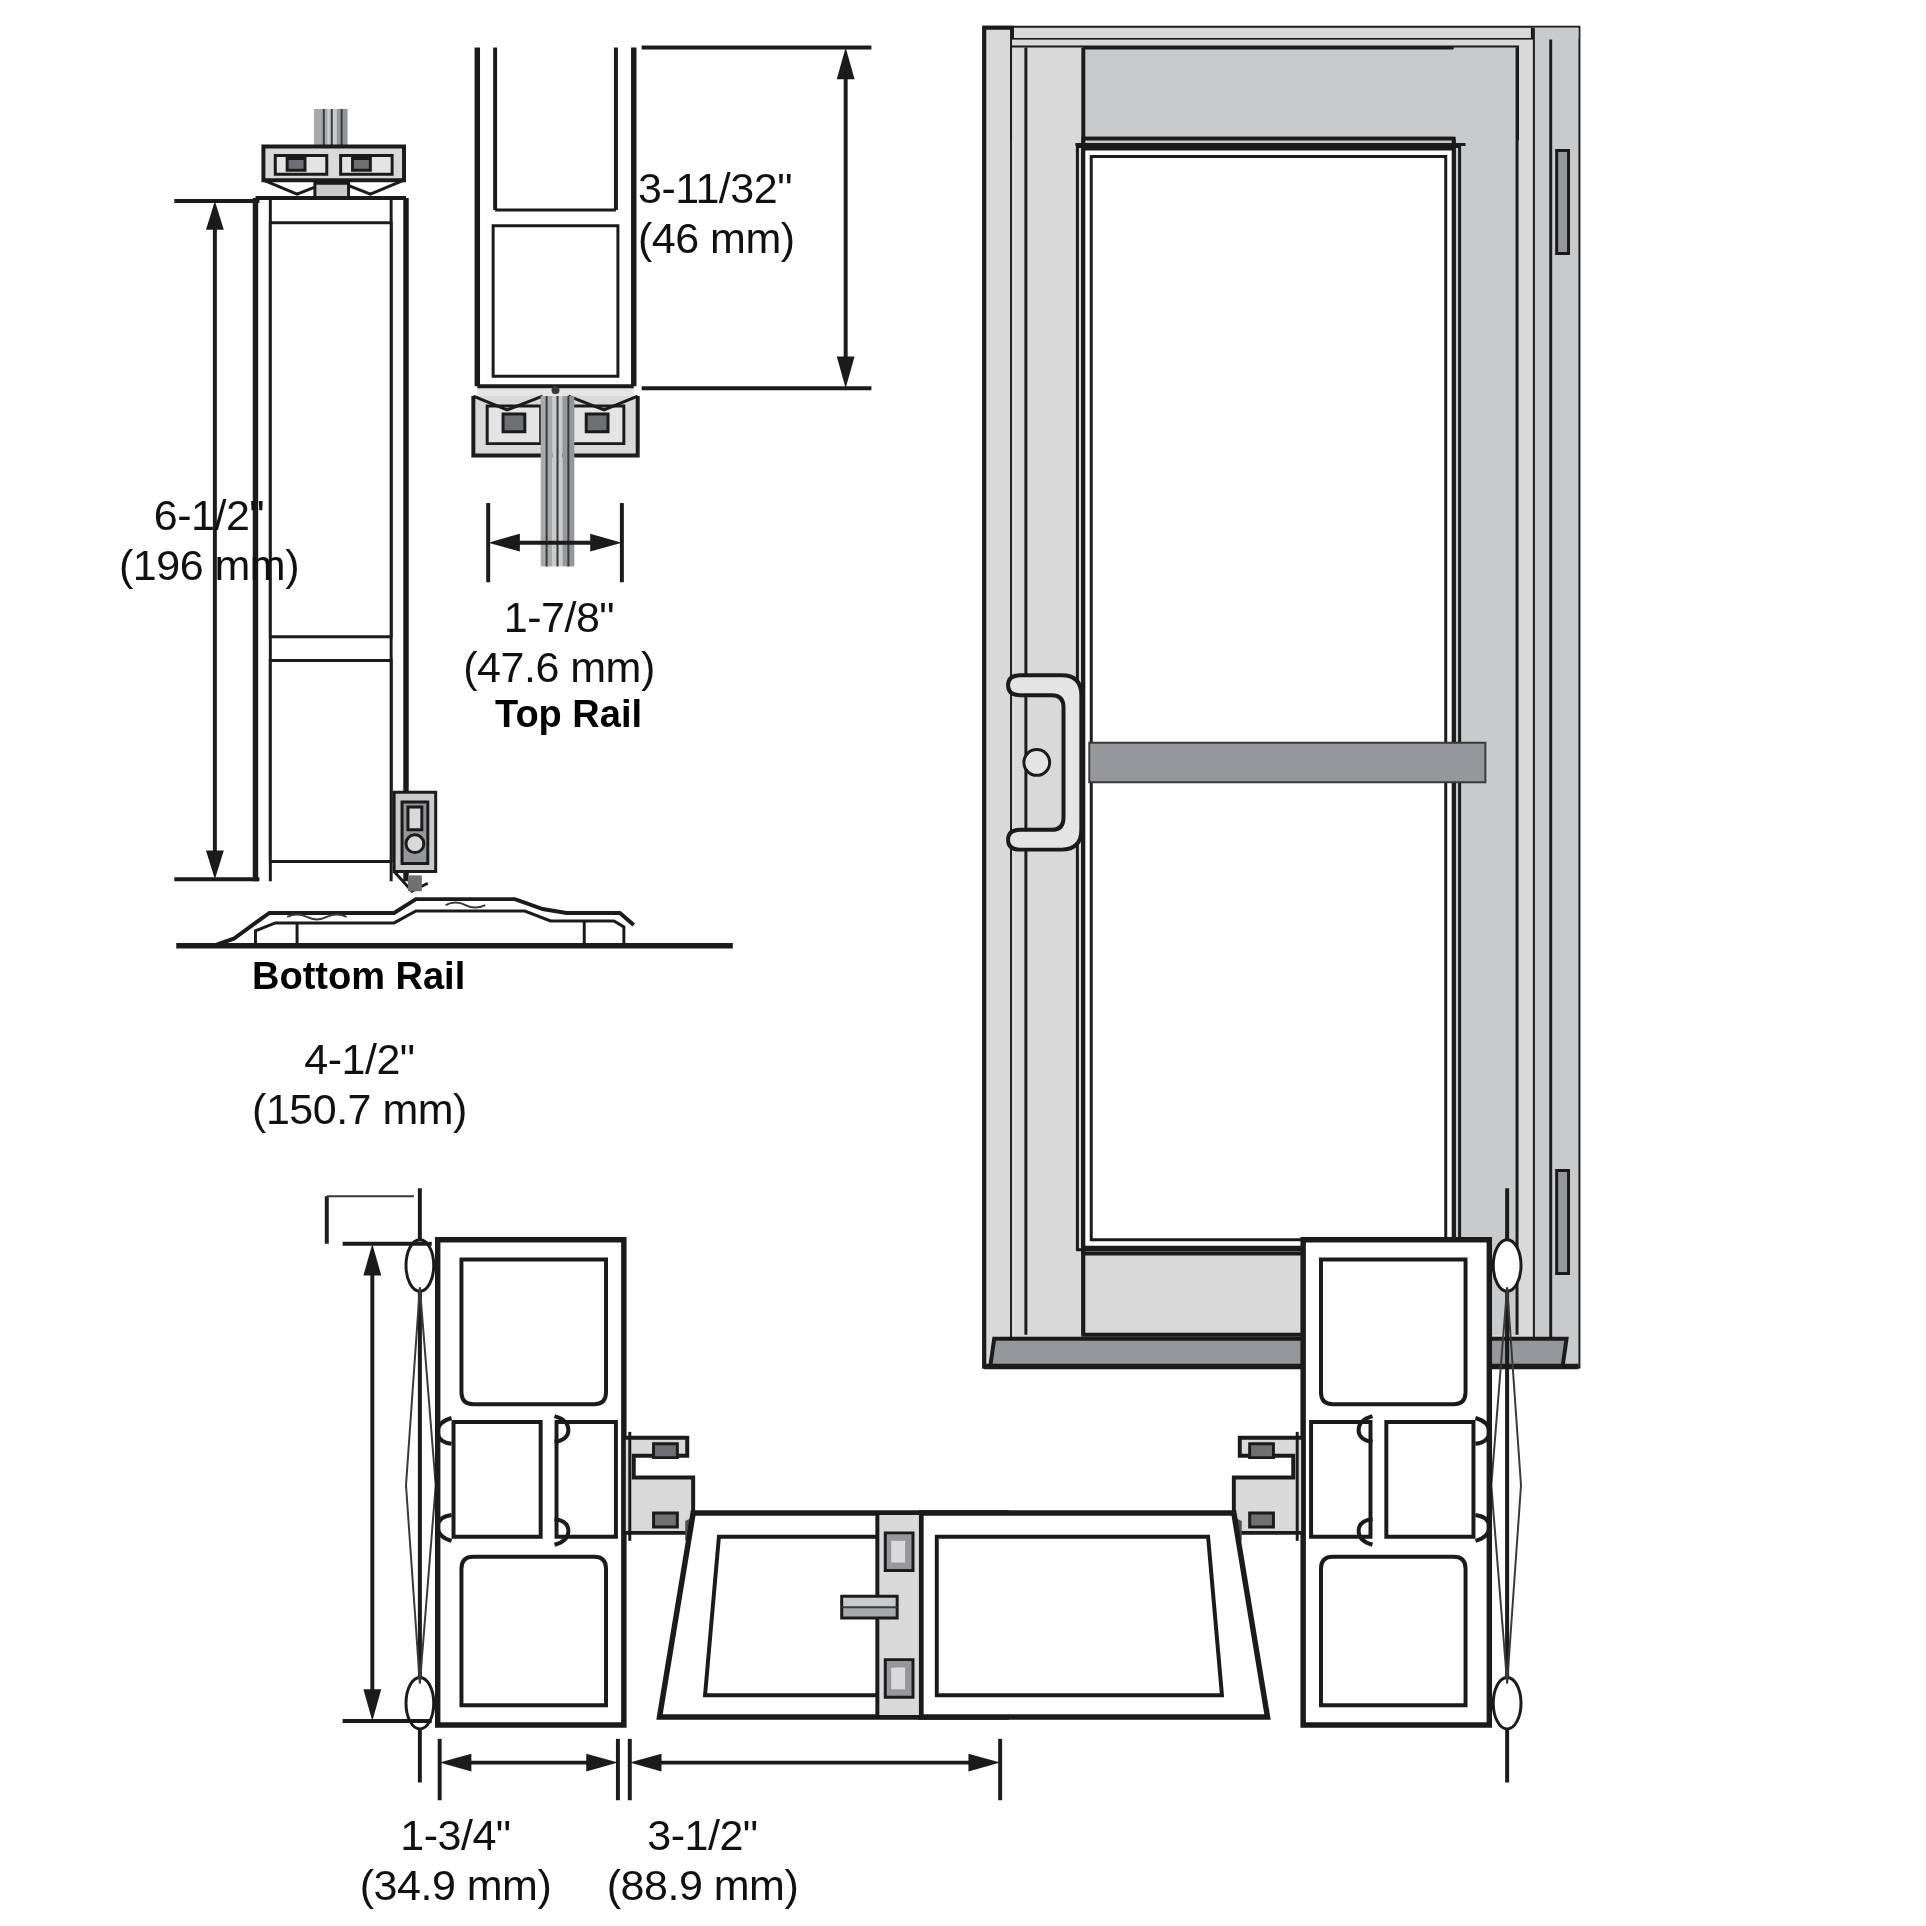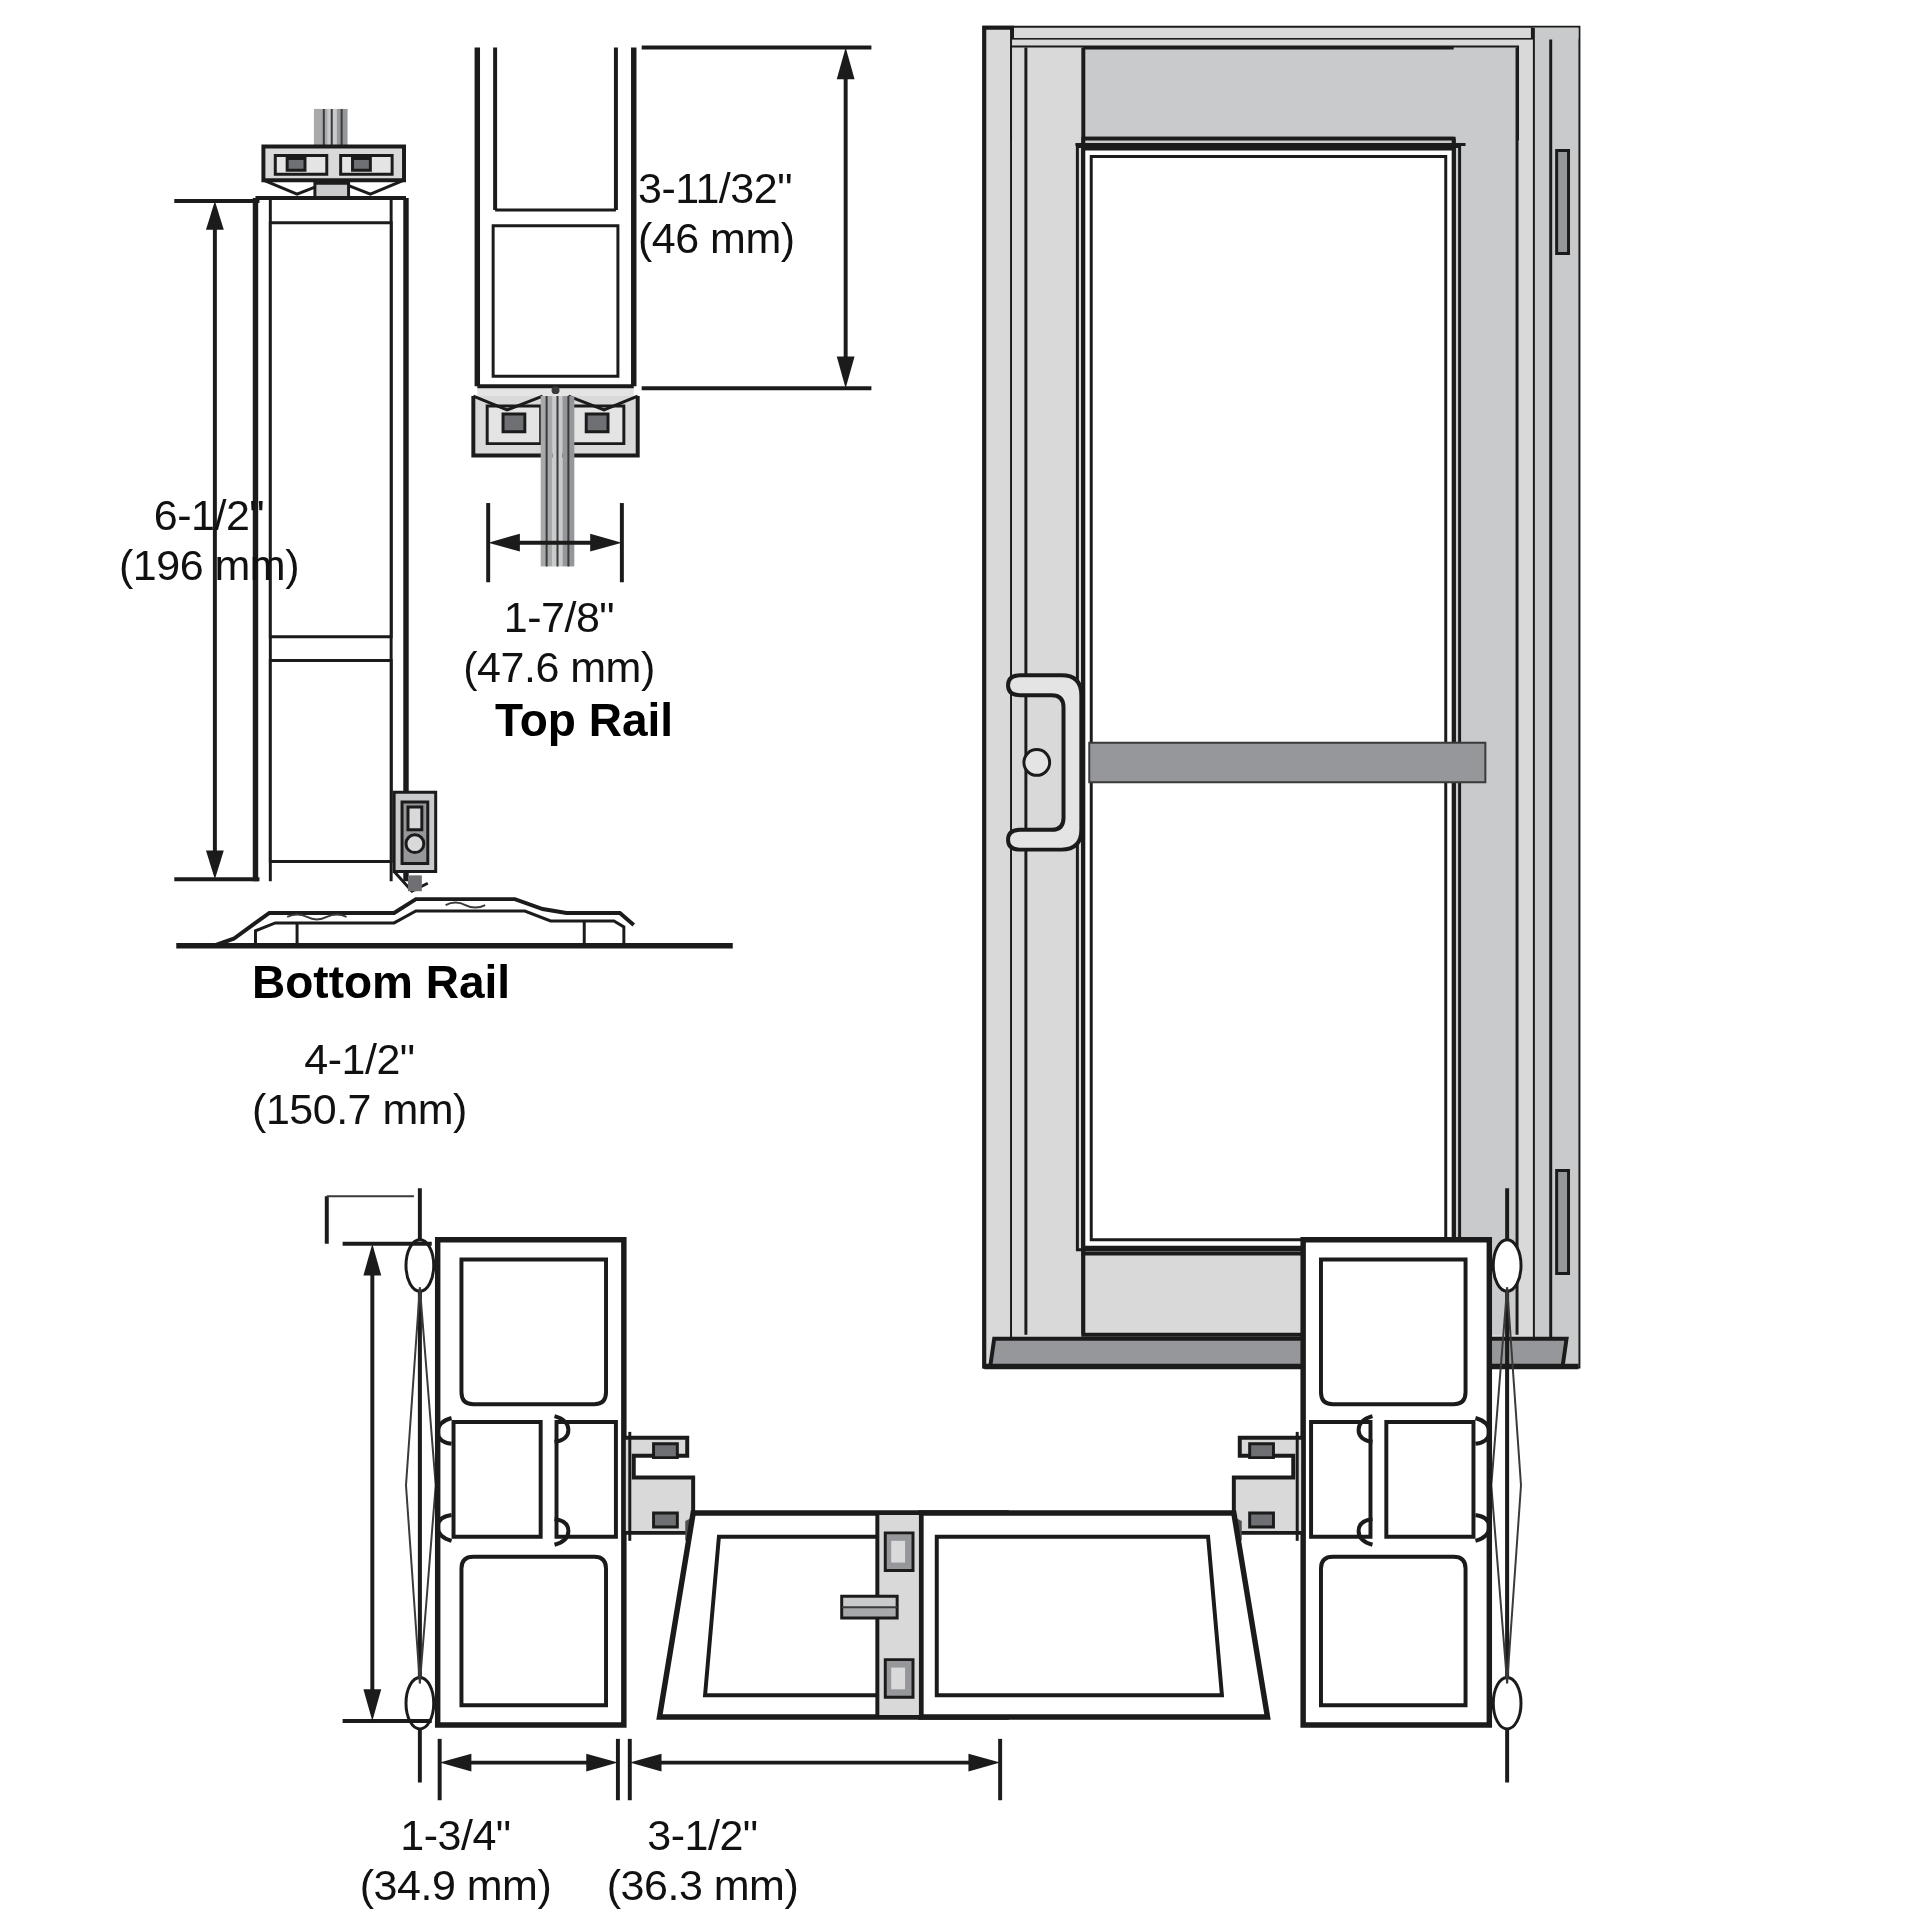--- a/index.html
+++ b/index.html
@@ -20,21 +20,21 @@
     line-height:1.17;
     color:#111;
     white-space:nowrap;
     letter-spacing:-0.5px;
   }
   .dimtext.center { text-align:center; }
   .caption {
     position:absolute;
     font-family:"Liberation Sans", sans-serif;
     font-weight:bold;
-    font-size:46px;
+    font-size:38px;
     color:#000;
     white-space:nowrap;
     letter-spacing:0px;
   }
   svg { position:absolute; left:0; top:0; overflow:visible; }
   .ln { stroke:#1b1b1b; fill:none; }
   .thin { stroke-width:3; }
   .med  { stroke-width:4; }
   .thick{ stroke-width:5.5; }
   .hair { stroke-width:2; stroke:#3a3a3a; }
@@ -436,17 +436,17 @@
     <div>(150.7 mm)</div>
   </div>
 
   <div class="dimtext center" style="left:327px; top:1810px; width:257px;">
     <div>1-3/4"</div>
     <div>(34.9 mm)</div>
   </div>
 
   <div class="dimtext center" style="left:569px; top:1810px; width:267px;">
     <div>3-1/2"</div>
-    <div>(36.3 mm)</div>
+    <div>(88.9 mm)</div>
   </div>
 
 </div>
 
 
 </body></html>

